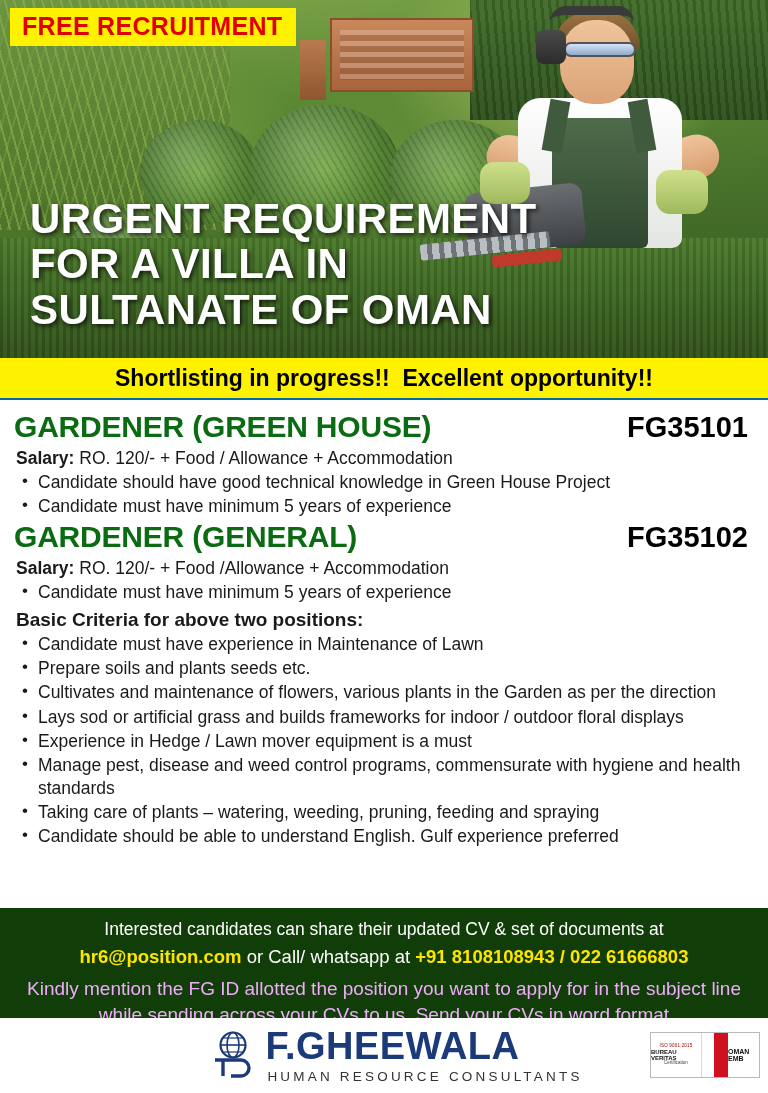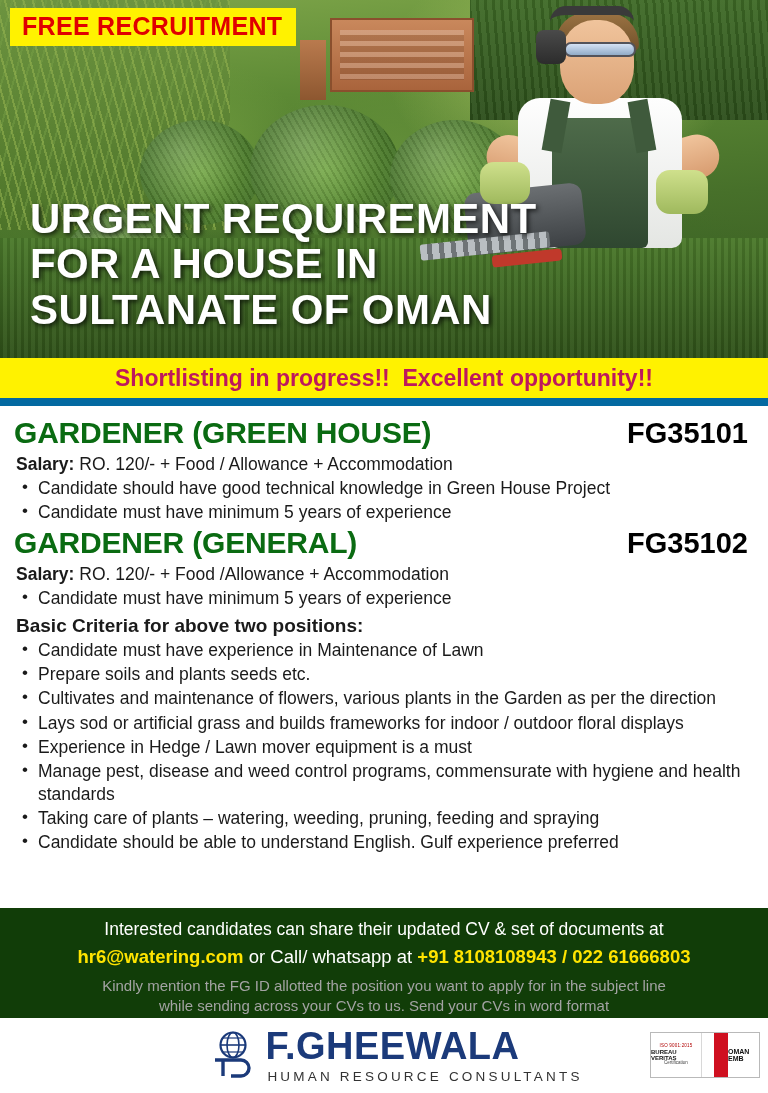--- a/index.html
+++ b/index.html
@@ -208,24 +208,24 @@
   }
   .hero-title div { white-space: nowrap; }
 
   
   .strip {
     height: 40px;
     background: #fff200;
     display: flex;
     align-items: center;
     justify-content: center;
-    color: #be185d;
+    color: #000000;
     font-weight: bold;
     font-size: 23px;
-    border-bottom: 8px solid #0369a1;
+    border-bottom: 2px solid #0369a1;
   }
   .strip span { white-space: pre; }
 
   
   .content {
     padding: 8px 14px 6px 14px;
     color: #1a1a1a;
   }
   .job-head {
     display: flex;
@@ -290,24 +290,24 @@
   }
   .fg-line2 {
     font-size: 18.5px;
     font-weight: bold;
     padding-top: 6px;
   }
   .fg-email { color: #ffe400; }
   .fg-or { color: #ffffff; font-weight: normal; }
   .fg-phone { color: #ffe400; }
   .fg-note {
-    font-size: 15px;
+    font-size: 19px;
     line-height: 1.35;
     padding-top: 8px;
-    color: #a3a3a3;
+    color: #f0abfc;
   }
 
   
   .brandbar {
     position: absolute;
     left: 12px; top: 1018px;
     width: 768px; height: 75px;
     background: #ffffff;
     display: flex;
     align-items: center;
@@ -398,21 +398,21 @@
       <div class="trimmer-blade"></div>
       <div class="trimmer-red"></div>
       <div class="g-glove-l"></div>
       <div class="g-glove-r"></div>
     </div>
 
     <div class="free-badge">FREE RECRUITMENT</div>
 
     <div class="hero-title">
       <div>URGENT REQUIREMENT</div>
-      <div>FOR A HOUSE IN</div>
+      <div>FOR A VILLA IN</div>
       <div>SULTANATE OF OMAN</div>
     </div>
   </div>
 
   <div class="strip">
     <span>Shortlisting in progress!!  Excellent opportunity!!</span>
   </div>
 
   <div class="content">
 
@@ -448,21 +448,21 @@
       <li>Experience in Hedge / Lawn mover equipment is a must</li>
       <li>Manage pest, disease and weed control programs, commensurate with hygiene and health standards</li>
       <li>Taking care of plants – watering, weeding, pruning, feeding and spraying</li>
       <li>Candidate should be able to understand English.  Gulf experience preferred</li>
     </ul>
   </div>
 
   <div class="footer-green">
     <div class="fg-line1">Interested candidates can share their updated CV &amp; set of documents at</div>
     <div class="fg-line2">
-      <span class="fg-email">hr6@watering.com</span><span class="fg-or"> or Call/ whatsapp at </span><span class="fg-phone">+91 8108108943 / 022 61666803</span>
+      <span class="fg-email">hr6@position.com</span><span class="fg-or"> or Call/ whatsapp at </span><span class="fg-phone">+91 8108108943 / 022 61666803</span>
     </div>
     <div class="fg-note">
       <div>Kindly mention the FG ID allotted the position you want to apply for in the subject line</div>
       <div>while sending across your CVs to us. Send your CVs in word format</div>
     </div>
   </div>
 
   <div class="brandbar">
     <div class="brand-wrap">
       <div class="globe-icon">

